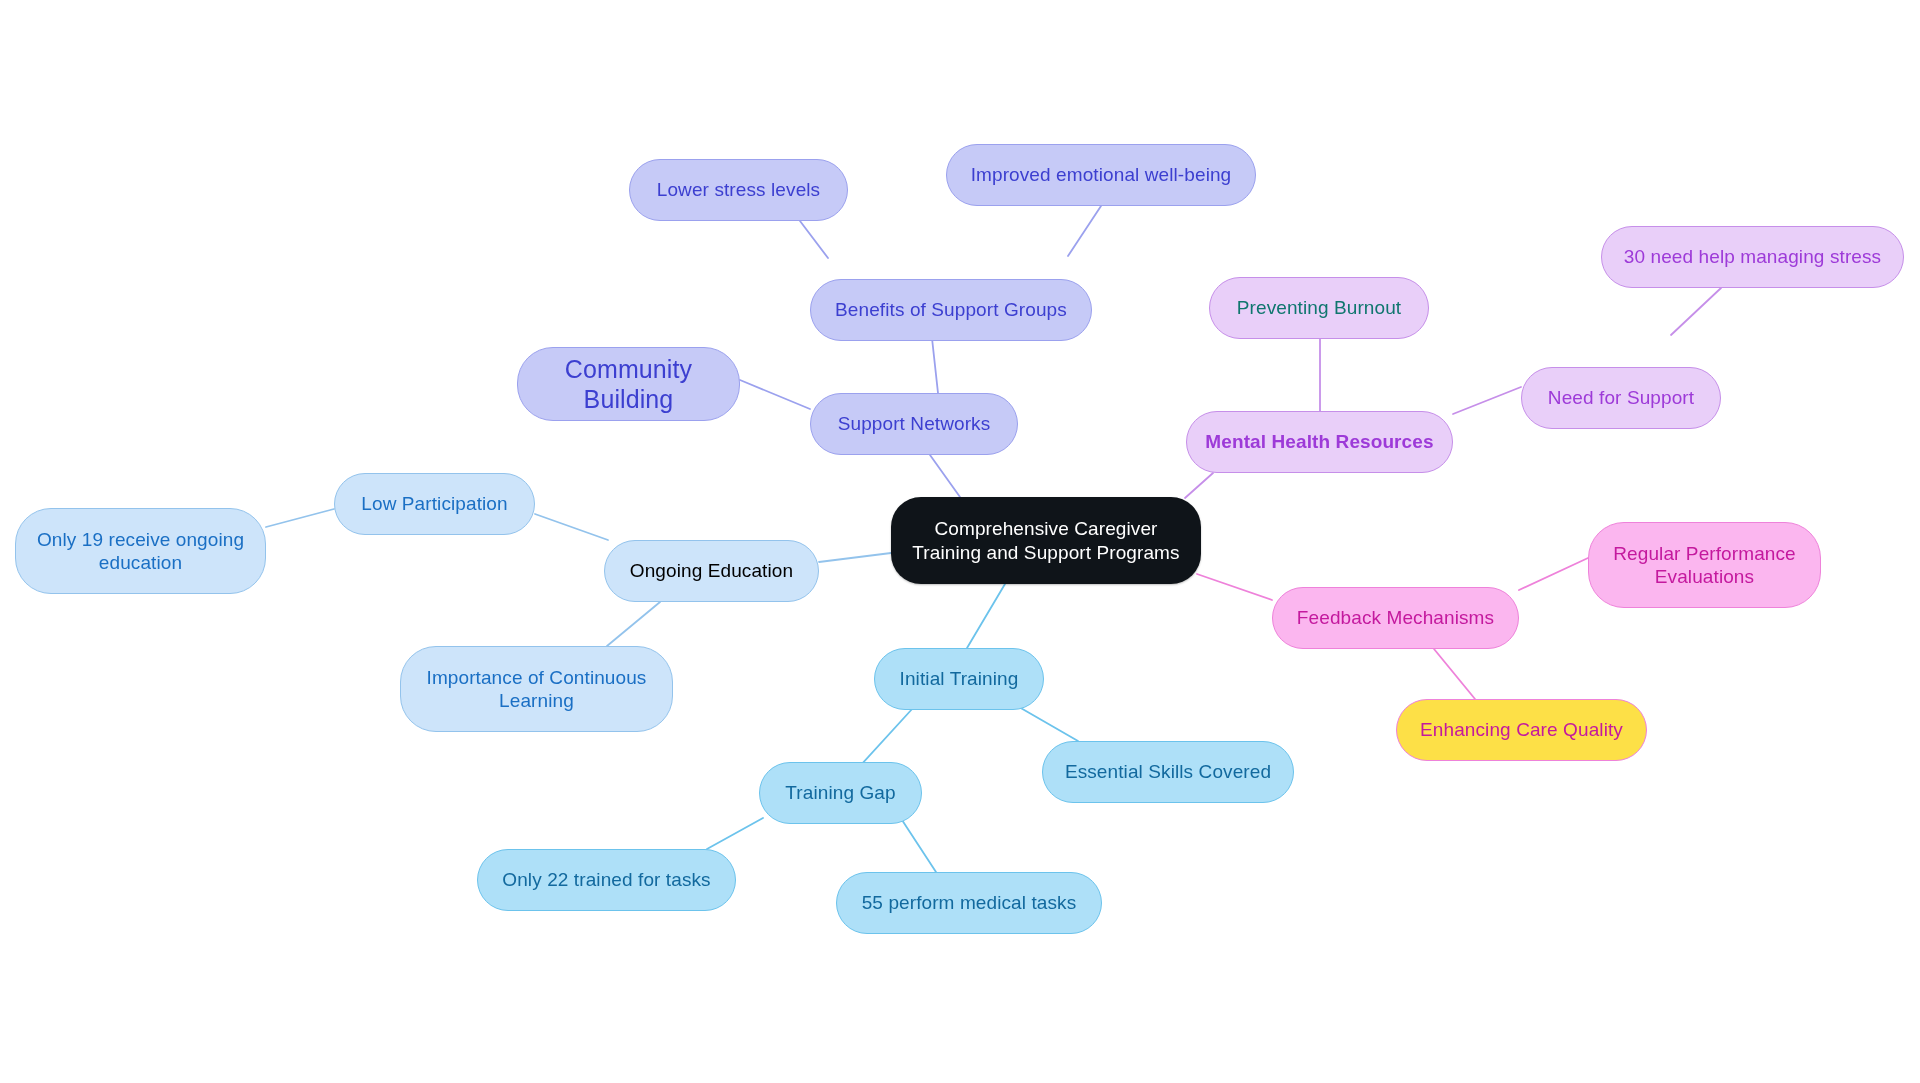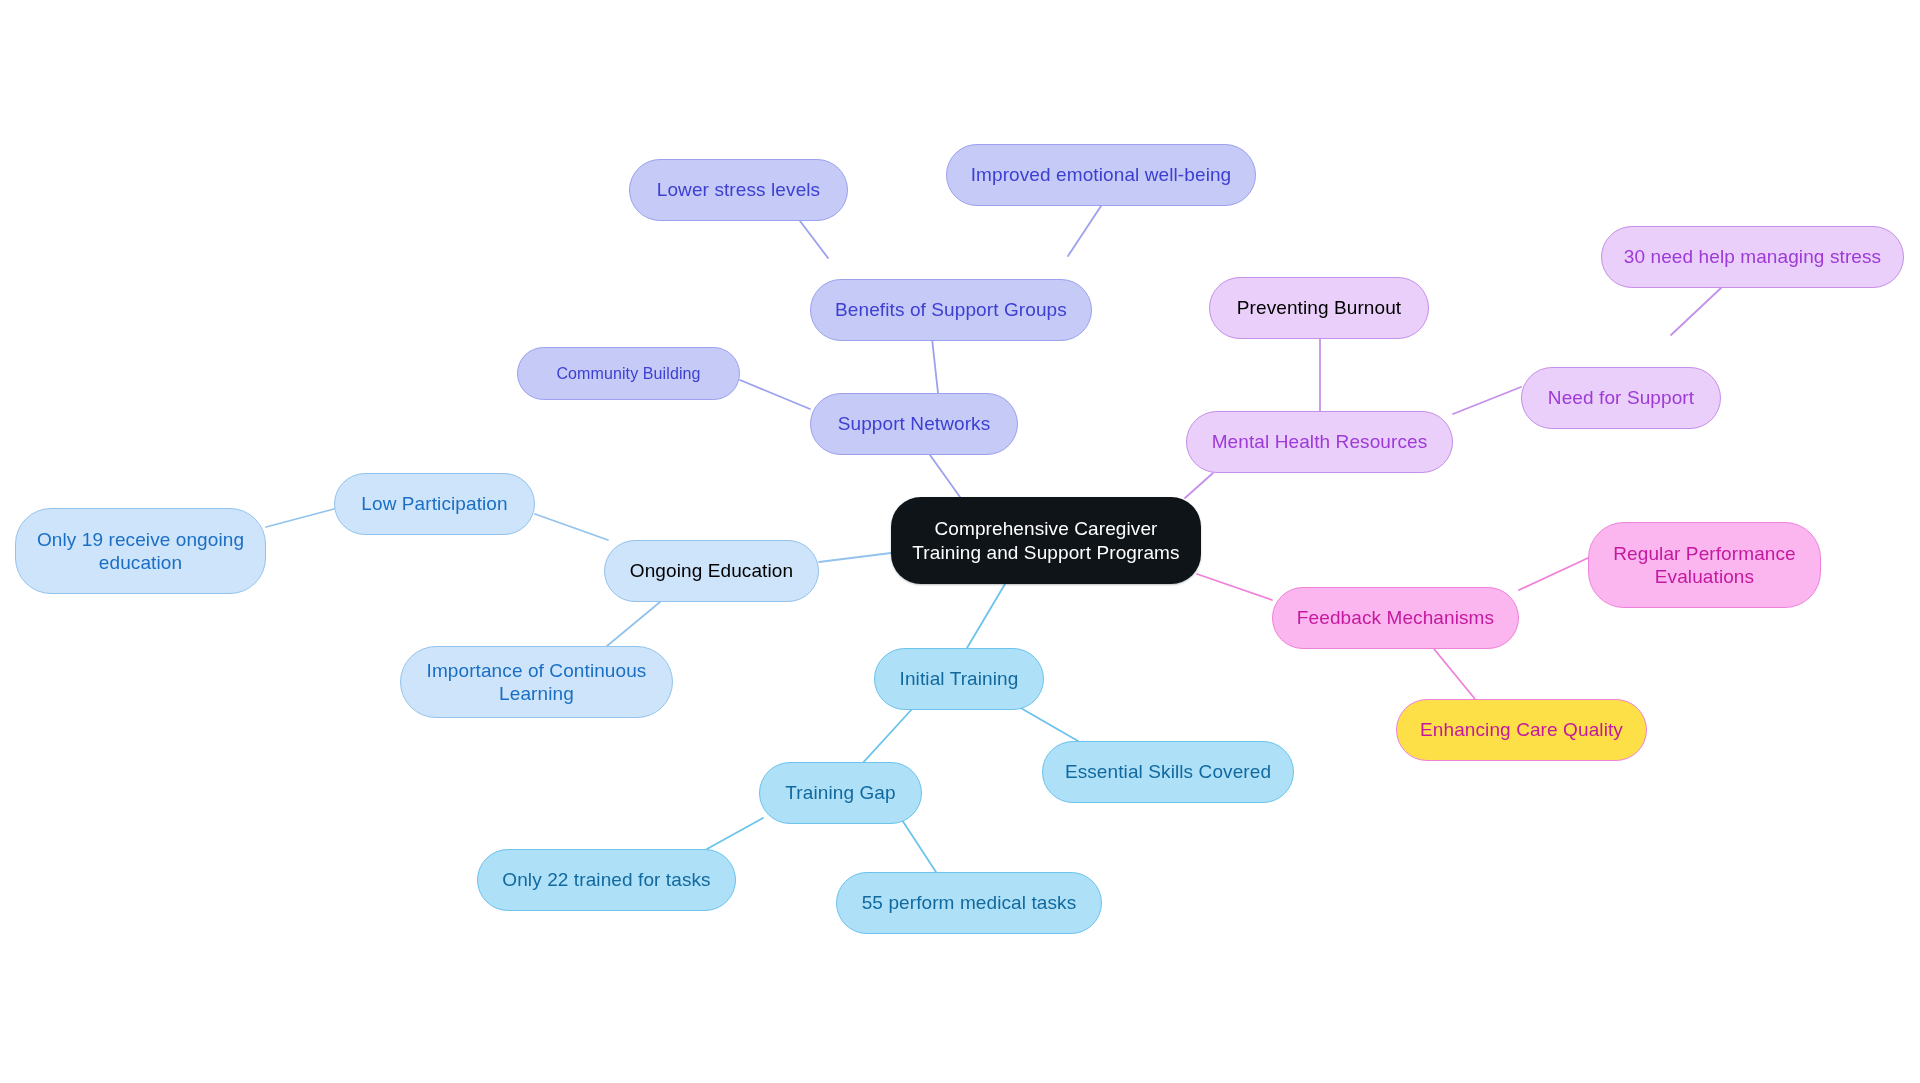--- a/index.html
+++ b/index.html
@@ -74,34 +74,34 @@
       <line x1="1519" y1="590" x2="1588" y2="558" stroke="#ee82da" stroke-width="1.8" stroke-linecap="round"></line>
       <line x1="1434" y1="649" x2="1475" y2="699" stroke="#ee82da" stroke-width="1.8" stroke-linecap="round"></line>
     </svg>
   <div id="nodes">
       <div class="node root" style="left: 891px; top: 497px; width: 310px; height: 87px; font-size: 19px; background: rgb(15, 20, 25); border-color: rgb(15, 20, 25); color: rgb(255, 255, 255);">Comprehensive Caregiver
 Training and Support Programs</div>
       <div class="node" style="left: 810px; top: 393px; width: 208px; height: 62px; font-size: 19px; background: rgb(198, 202, 247); border-color: rgb(155, 161, 238); color: rgb(60, 63, 208);">Support Networks</div>
       <div class="node" style="left: 810px; top: 258px; width: 282px; height: 62px; font-size: 19px; background: rgb(198, 202, 247); border-color: rgb(155, 161, 238); color: rgb(60, 63, 208); margin-top: 21px;">Benefits of Support Groups</div>
       <div class="node" style="left: 629px; top: 159px; width: 219px; height: 62px; font-size: 19px; background: rgb(198, 202, 247); border-color: rgb(155, 161, 238); color: rgb(60, 63, 208);">Lower stress levels</div>
       <div class="node" style="left: 946px; top: 144px; width: 310px; height: 62px; font-size: 19px; background: rgb(198, 202, 247); border-color: rgb(155, 161, 238); color: rgb(60, 63, 208);">Improved emotional well-being</div>
-      <div class="node" style="left: 517px; top: 347px; width: 223px; height: 53px; font-size: 16px; background: rgb(198, 202, 247); border-color: rgb(155, 161, 238); color: rgb(60, 63, 208);">Community Building</div>
+      <div class="node" style="left: 517px; top: 347px; width: 223px; height: 74px; font-size: 25px; background: rgb(198, 202, 247); border-color: rgb(155, 161, 238); color: rgb(60, 63, 208);">Community Building</div>
       <div class="node" style="left: 604px; top: 540px; width: 215px; height: 62px; font-size: 19px; background: rgb(205, 228, 250); border-color: rgb(147, 195, 236); color: #000000;">Ongoing Education</div>
       <div class="node" style="left: 334px; top: 473px; width: 201px; height: 62px; font-size: 19px; background: rgb(205, 228, 250); border-color: rgb(147, 195, 236); color: rgb(26, 111, 196);">Low Participation</div>
       <div class="node" style="left: 15px; top: 508px; width: 251px; height: 86px; font-size: 19px; background: rgb(205, 228, 250); border-color: rgb(147, 195, 236); color: rgb(26, 111, 196);">Only 19 receive ongoing
 education</div>
-      <div class="node" style="left: 400px; top: 646px; width: 273px; height: 72px; font-size: 19px; background: rgb(205, 228, 250); border-color: rgb(147, 195, 236); color: rgb(26, 111, 196);">Importance of Continuous
+      <div class="node" style="left: 400px; top: 646px; width: 273px; height: 86px; font-size: 19px; background: rgb(205, 228, 250); border-color: rgb(147, 195, 236); color: rgb(26, 111, 196);">Importance of Continuous
 Learning</div>
       <div class="node" style="left: 874px; top: 648px; width: 170px; height: 62px; font-size: 19px; background: rgb(174, 224, 248); border-color: rgb(108, 195, 236); color: rgb(18, 105, 158);">Initial Training</div>
       <div class="node" style="left: 1042px; top: 741px; width: 252px; height: 62px; font-size: 19px; background: rgb(174, 224, 248); border-color: rgb(108, 195, 236); color: rgb(18, 105, 158);">Essential Skills Covered</div>
       <div class="node" style="left: 759px; top: 762px; width: 163px; height: 62px; font-size: 19px; background: rgb(174, 224, 248); border-color: rgb(108, 195, 236); color: rgb(18, 105, 158);">Training Gap</div>
       <div class="node" style="left: 477px; top: 849px; width: 259px; height: 62px; font-size: 19px; background: rgb(174, 224, 248); border-color: rgb(108, 195, 236); color: rgb(18, 105, 158);">Only 22 trained for tasks</div>
       <div class="node" style="left: 836px; top: 872px; width: 266px; height: 62px; font-size: 19px; background: rgb(174, 224, 248); border-color: rgb(108, 195, 236); color: rgb(18, 105, 158);">55 perform medical tasks</div>
-      <div class="node" style="left: 1186px; top: 411px; width: 267px; height: 62px; font-size: 19px; background: rgb(233, 207, 249); border-color: rgb(198, 143, 233); color: rgb(157, 58, 216);">Mental Health Resources</div>
-      <div class="node" style="left: 1209px; top: 277px; width: 220px; height: 62px; font-size: 19px; background: rgb(233, 207, 249); border-color: rgb(198, 143, 233); color: #000000;">Preventing Burnout</div>
+      <div class="node" style="left: 1186px; top: 411px; width: 267px; height: 62px; font-size: 19px; background: rgb(233, 207, 249); border-color: rgb(198, 143, 233); color: rgb(157, 58, 216); font-weight: bold;">Mental Health Resources</div>
+      <div class="node" style="left: 1209px; top: 277px; width: 220px; height: 62px; font-size: 19px; background: rgb(233, 207, 249); border-color: rgb(198, 143, 233); color: #0f766e;">Preventing Burnout</div>
       <div class="node" style="left: 1521px; top: 335px; width: 200px; height: 62px; font-size: 19px; background: rgb(233, 207, 249); border-color: rgb(198, 143, 233); color: rgb(157, 58, 216); margin-top: 32px;">Need for Support</div>
       <div class="node" style="left: 1601px; top: 226px; width: 303px; height: 62px; font-size: 19px; background: rgb(233, 207, 249); border-color: rgb(198, 143, 233); color: rgb(157, 58, 216);">30 need help managing stress</div>
       <div class="node" style="left: 1272px; top: 587px; width: 247px; height: 62px; font-size: 19px; background: rgb(251, 182, 239); border-color: rgb(238, 130, 218); color: rgb(196, 25, 158);">Feedback Mechanisms</div>
       <div class="node" style="left: 1588px; top: 522px; width: 233px; height: 86px; font-size: 19px; background: rgb(251, 182, 239); border-color: rgb(238, 130, 218); color: rgb(196, 25, 158);">Regular Performance
 Evaluations</div>
       <div class="node" style="left: 1396px; top: 699px; width: 251px; height: 62px; font-size: 19px; background: #fde047; border-color: rgb(238, 130, 218); color: rgb(196, 25, 158);">Enhancing Care Quality</div>
     </div>
 </div>
 
 </body></html>

